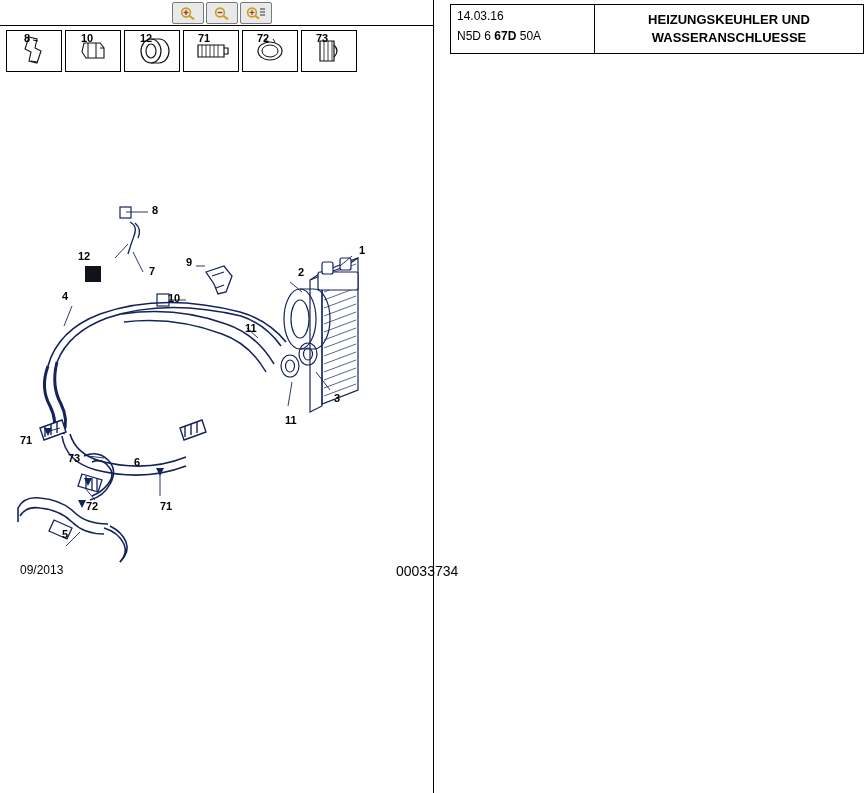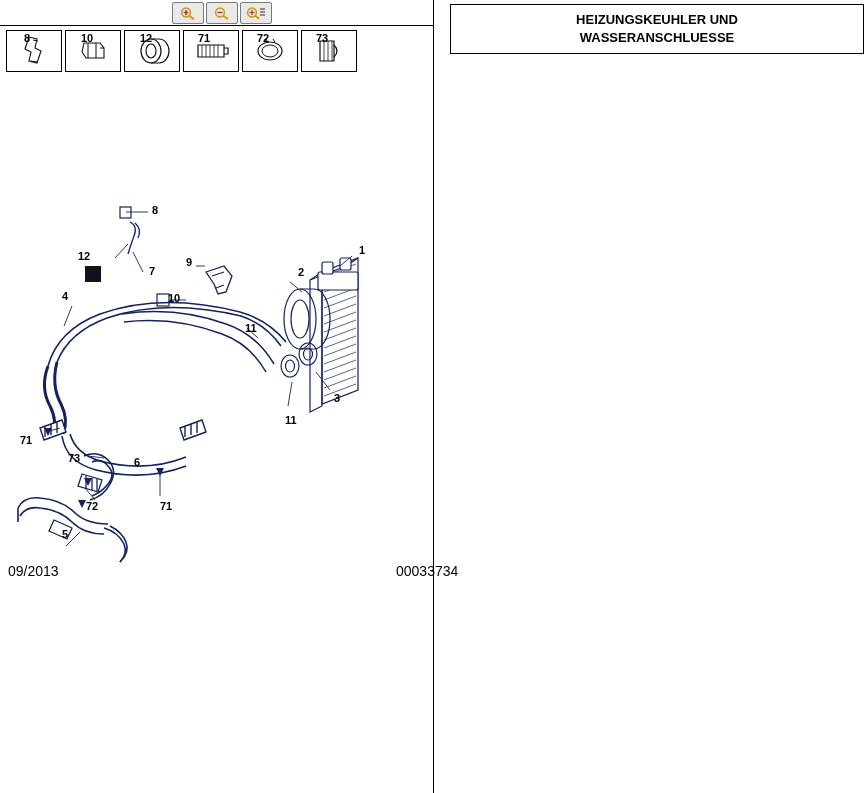--- a/index.html
+++ b/index.html
@@ -22,21 +22,21 @@
   .zbtn svg{display:block;}
 
   .thumbs{position:absolute;left:6px;top:30px;width:352px;height:42px;}
   .thumbs .cell{position:absolute;top:0;width:56px;height:42px;border:1px solid #000;box-sizing:border-box;background:#fff;}
 
   .numlbl{position:absolute;font-weight:bold;font-size:11px;}
 
   .dwg{position:absolute;left:0;top:76px;width:433px;height:560px;}
   .dwg svg{display:block;}
 
-  .footleft{position:absolute;left:8px;top:563px;font-size:14px;text-align:center;}
+  .footleft{position:absolute;left:20px;top:563px;font-size:12px;text-align:center;}
   .footright{position:absolute;left:396px;top:563px;font-size:14px;}
 
   
   .right{position:absolute;left:434px;top:0;width:433px;height:793px;}
 
   .rhead{position:absolute;left:16px;top:4px;width:414px;height:50px;border:1px solid #000;box-sizing:border-box;display:flex;}
   .rhead .lcol{width:144px;border-right:1px solid #000;box-sizing:border-box;padding:4px 0 0 6px;}
   .rhead .lcol .date{font-size:12px;}
   .rhead .lcol .code{font-size:12px;margin-top:6px;}
   .rhead .lcol .code b{font-weight:bold;}
@@ -282,20 +282,24 @@
     <div class="numlbl" style="left:160px;top:500px;">71</div>
     <div class="numlbl" style="left:86px;top:500px;">72</div>
     <div class="numlbl" style="left:62px;top:528px;">5</div>
 
     <div class="footleft">09/2013</div>
     <div class="footright">00033734</div>
   </div>
 
   <div class="right">
     <div class="rhead">
+      <div class="lcol">
+        <div class="date">14.03.16</div>
+        <div class="code"><span>N5D 6 </span><b>67D</b><span> 50A</span></div>
+      </div>
       <div class="rcol">
         <div>HEIZUNGSKEUHLER UND</div>
         <div>WASSERANSCHLUESSE</div>
       </div>
     </div>
 
   </div>
 </div>
 
 </body></html>

